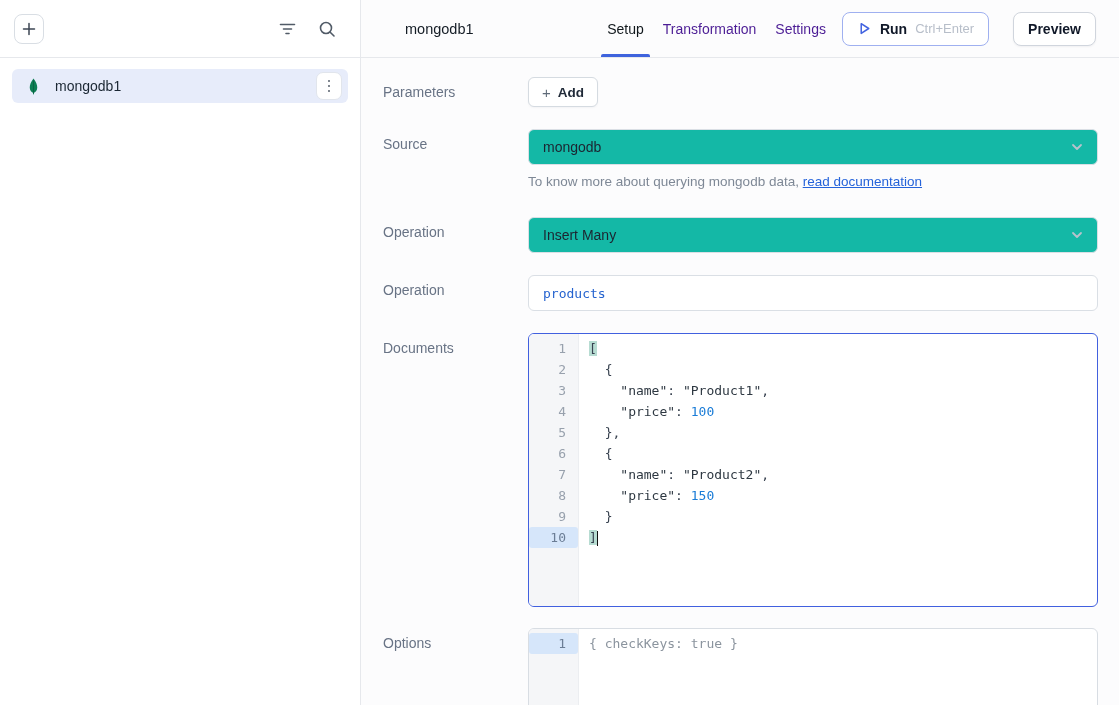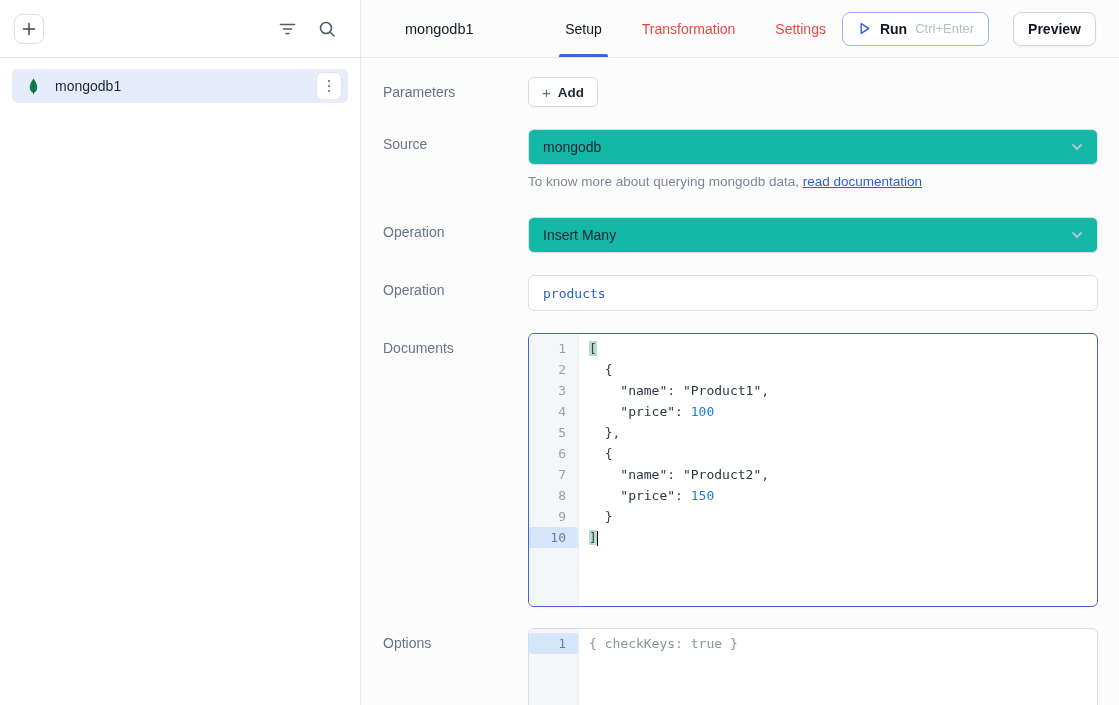--- a/index.html
+++ b/index.html
@@ -20,22 +20,22 @@
   .query-item .leaf { width:16px; height:17px; display:flex; align-items:center; }
   .query-item .qlabel { margin-left:13px; font-size:14px; color:#1b2733; flex:1; }
   .kebab-btn { width:26px; height:28px; background:#fff; border:1px solid #e1e5ec; border-radius:7px; display:flex; align-items:center; justify-content:center; cursor:pointer; }
   .kebab-dots { display:flex; flex-direction:column; gap:2.5px; }
   .kebab-dots i { width:2.5px; height:2.5px; border-radius:50%; background:#57606c; }
 
   
   .main { flex:1; background:#fcfcfd; display:flex; flex-direction:column; }
   .main-header { height:58px; min-height:58px; border-bottom:1px solid #e6e8ec; display:flex; align-items:center; padding:0 24px 0 44px; background:#fcfcfd; }
   .q-title { font-size:14.5px; font-weight:500; color:#141c25; }
-  .tabs { margin-left:auto; height:100%; display:flex; align-items:center; gap:40px; }
-  .tab { height:100%; display:flex; align-items:center; font-size:14px; color:#ef4444; cursor:pointer; position:relative; background:none; border:none; font-family:inherit; }
+  .tabs { margin-left:auto; height:100%; display:flex; align-items:center; gap:19px; }
+  .tab { height:100%; display:flex; align-items:center; font-size:14px; color:#4c1d95; cursor:pointer; position:relative; background:none; border:none; font-family:inherit; }
   .tab.active { color:#11181c; font-weight:500; }
   .tab.active::after { content:""; position:absolute; left:-6px; right:-6px; bottom:0; height:3px; background:#3e63dd; border-radius:2px 2px 0 0; }
   .hdr-buttons { display:flex; gap:24px; margin-left:16px; }
   .btn-run { height:34px; display:flex; align-items:center; gap:8px; padding:0 14px; background:#fff; border:1px solid #9fb0f0; border-radius:8px; cursor:pointer; font-family:inherit; }
   .btn-run .run-label { font-size:14px; font-weight:600; color:#101828; }
   .btn-run .run-kbd { font-size:13px; color:#b7bec9; }
   .btn-preview { height:34px; padding:0 14px; background:#fff; border:1px solid #d0d5dd; border-radius:8px; font-size:14px; font-weight:600; color:#101828; cursor:pointer; box-shadow:0 1px 2px rgba(16,24,40,.05); font-family:inherit; }
 
   
   .form { padding:19px 22px 0 22px; flex:1; }

